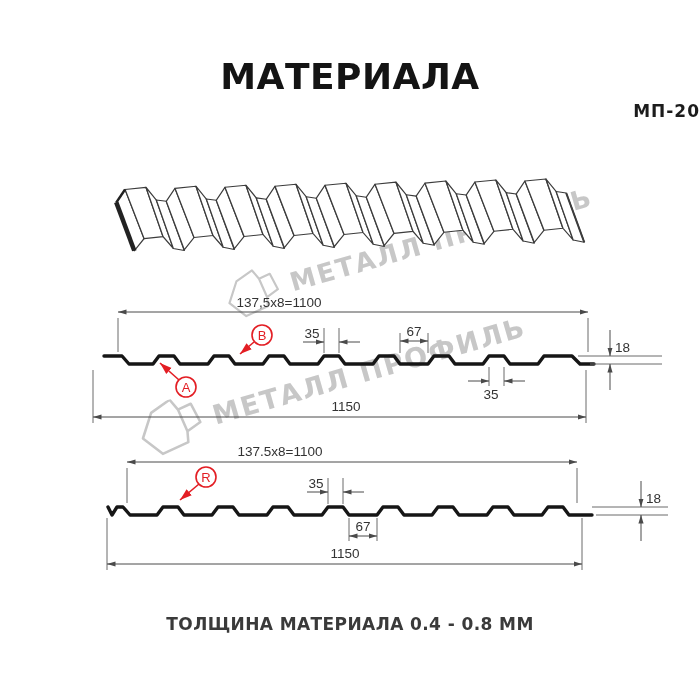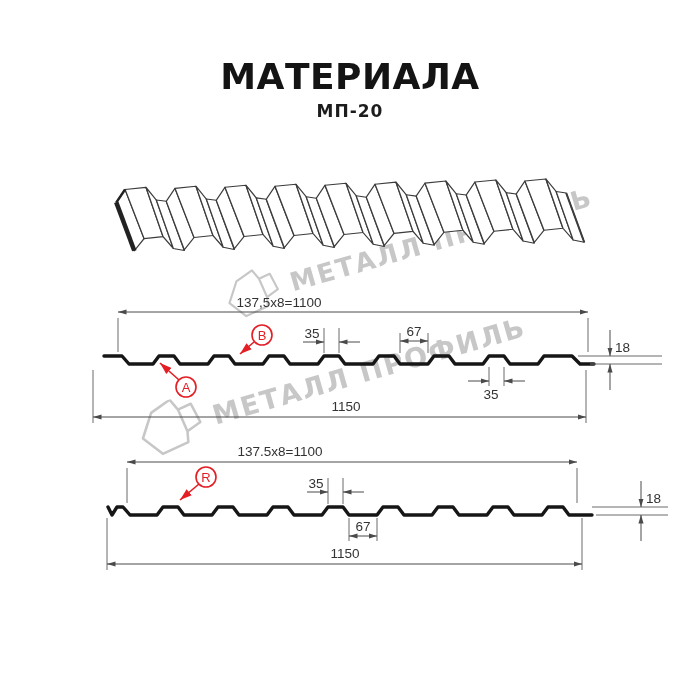--- a/index.html
+++ b/index.html
@@ -2,21 +2,21 @@
 <html><head>
 <meta charset="utf-8">
 <style>
   html,body{margin:0;padding:0;background:#ffffff;}
   #canvas{position:relative;width:700px;height:700px;background:#fff;overflow:hidden;
           font-family:"Liberation Sans",sans-serif;}
   .abs{position:absolute;}
   #page-title{left:0;top:56px;width:700px;text-align:center;
     font-family:"DejaVu Sans",sans-serif;font-weight:700;font-size:36px;
     letter-spacing:0.5px;color:#141414;}
-  #page-subtitle{left:0;top:101px;width:700px;text-align:center;
+  #page-subtitle{left:0;top:101px;width:700px;text-align:right;
     font-family:"DejaVu Sans",sans-serif;font-weight:600;font-size:17px;
     letter-spacing:1px;color:#1c1c1c;}
   #footer-note{left:0;top:614px;width:700px;text-align:center;
     font-family:"DejaVu Sans",sans-serif;font-weight:700;font-size:17px;
     letter-spacing:0.4px;color:#3a3a3a;}
   .watermark{display:flex;align-items:center;gap:12px;color:#c7c7c7;
     font-family:"DejaVu Sans",sans-serif;font-weight:700;white-space:nowrap;
     transform-origin:left center;pointer-events:none;}
   #wm1{left:227px;top:276px;height:50px;font-size:26px;letter-spacing:2px;
     transform:rotate(-16deg);}
@@ -161,13 +161,14 @@
       <text class="dim" x="345" y="558" text-anchor="middle">1150</text>
 
       <line class="red" x1="199" y1="484" x2="180" y2="500" marker-end="url(#mR)"></line>
       <circle class="red" cx="206" cy="477" r="10" fill="#fff"></circle>
       <text class="redletter" x="206" y="481.5" text-anchor="middle">R</text>
     </g>
   </svg>
 
   <div class="abs" id="page-title">МАТЕРИАЛА</div>
   <div class="abs" id="page-subtitle">МП-20</div>
+  <div class="abs" id="footer-note">ТОЛЩИНА МАТЕРИАЛА 0.4 - 0.8 ММ</div>
 </div>
 
 </body></html>

